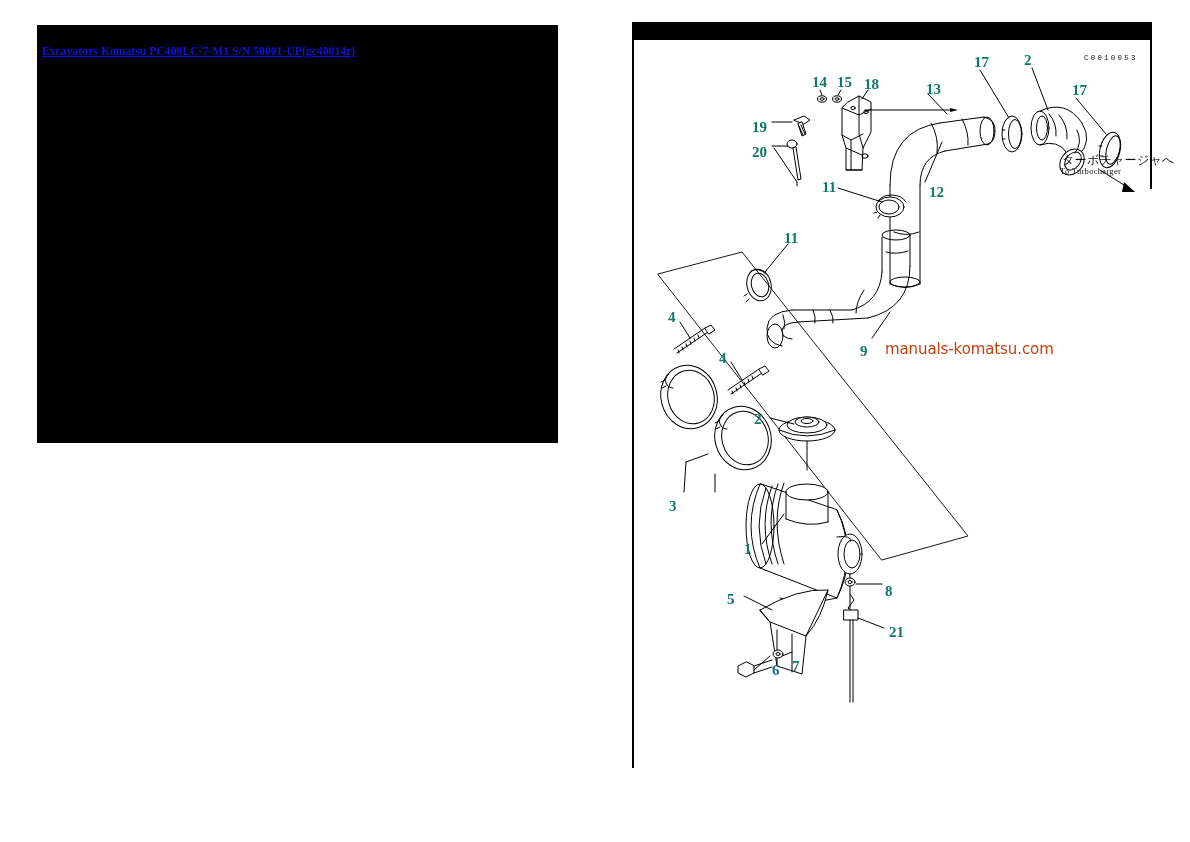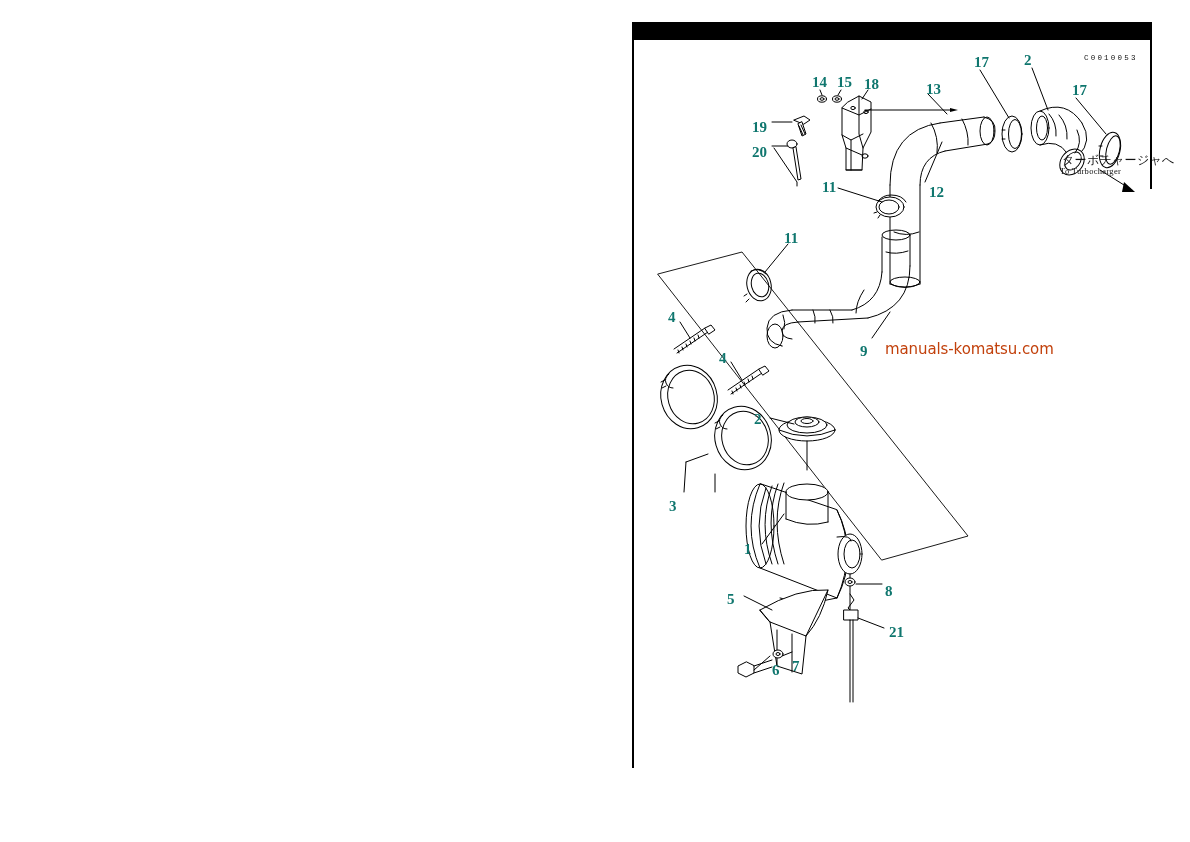--- a/index.html
+++ b/index.html
@@ -136,20 +136,23 @@
     color: #c2410c;
     white-space: nowrap;
     letter-spacing: -0.1px;
   }
 </style>
 </head>
 <body>
 
 <div id="page">
 
+  <div id="left-panel">
+    <a id="title-link" href="#">Excavators Komatsu PC400LC-7-M1 S/N 50001-UP(gc40014r)</a>
+  </div>
 
   <div id="right-panel">
 
     <div id="topbar"></div>
     <div id="frame-left"></div>
     <div id="frame-right"></div>
 
     <div id="sheet-code">C0010053</div>
 
     <svg id="drawing" viewBox="0 0 520 746">

